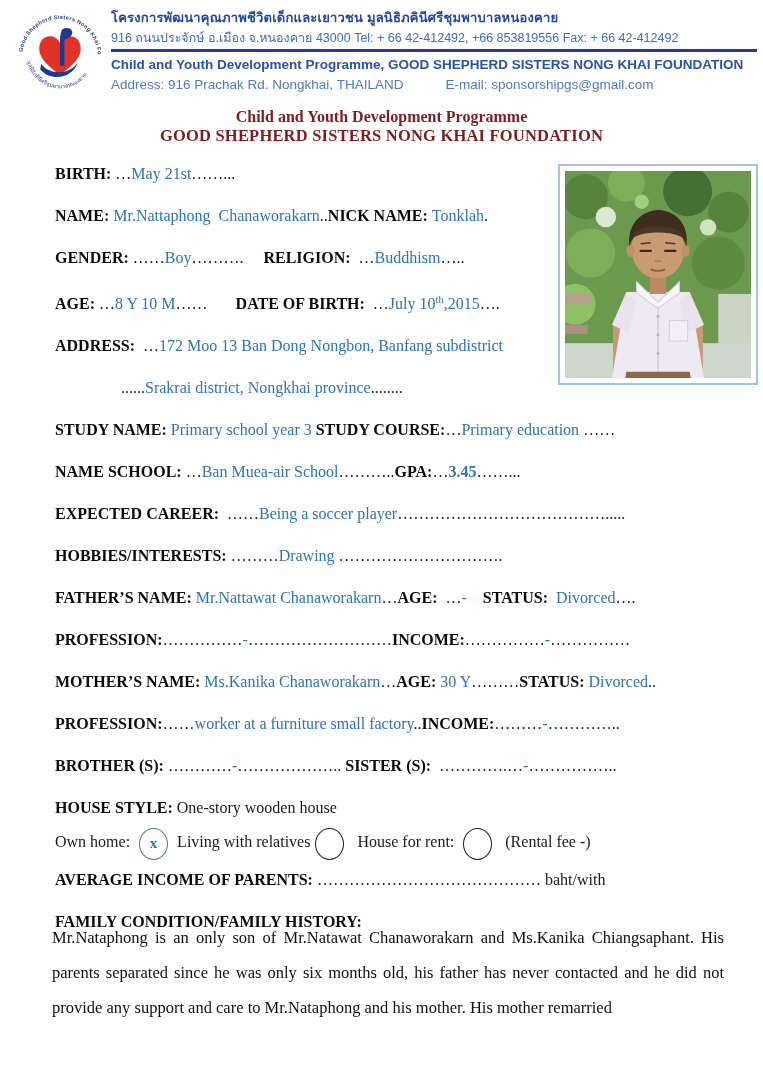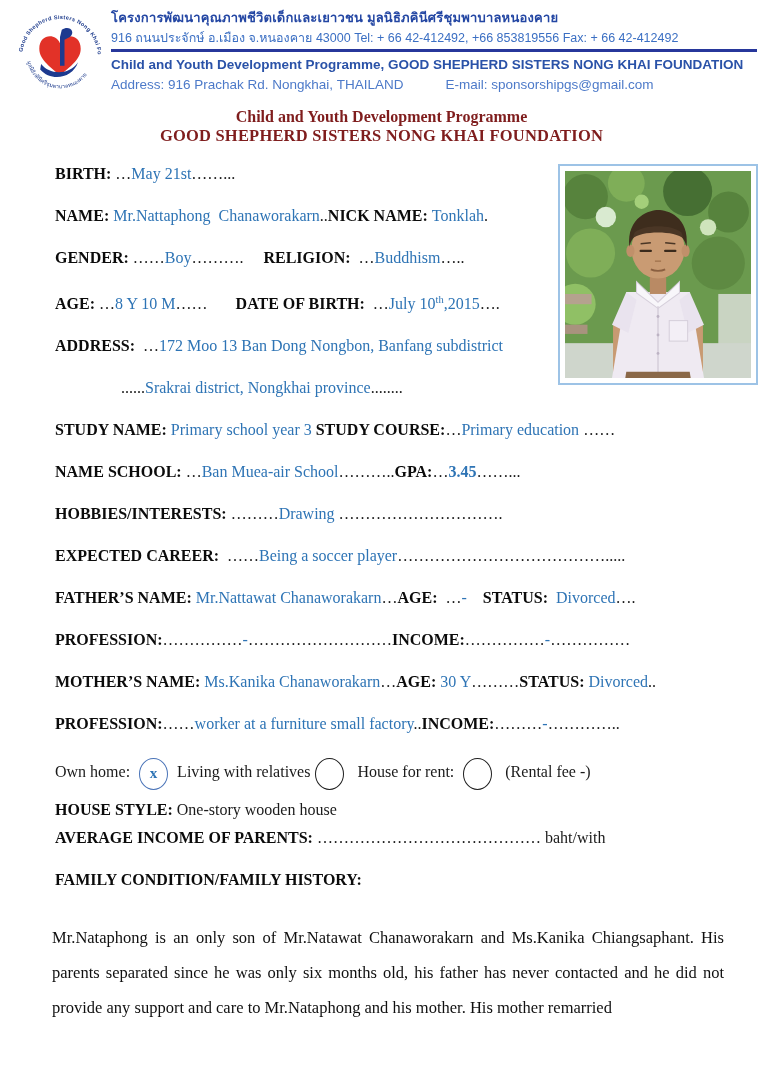--- a/index.html
+++ b/index.html
@@ -169,27 +169,28 @@
 
   <div id="form-rows">
       <div class="form-line"><span class="seg-label">BIRTH: </span><span class="seg-dots">…</span><span class="seg-value">May 21st</span><span class="seg-dots">……...</span></div>
       <div class="form-line"><span class="seg-label">NAME: </span><span class="seg-value">Mr.Nattaphong  Chanaworakarn</span><span class="seg-dots">..</span><span class="seg-label">NICK NAME: </span><span class="seg-value">Tonklah</span><span class="seg-dots">.</span></div>
       <div class="form-line"><span class="seg-label">GENDER: </span><span class="seg-dots">……</span><span class="seg-value">Boy</span><span class="seg-dots">……….</span><span class="seg-dots">     </span><span class="seg-label">RELIGION:  </span><span class="seg-dots">…</span><span class="seg-value">Buddhism</span><span class="seg-dots">…..</span></div>
       <div class="form-line"><span class="seg-label">AGE: </span><span class="seg-dots">…</span><span class="seg-value">8 Y 10 M</span><span class="seg-dots">……</span><span class="seg-dots">       </span><span class="seg-label">DATE OF BIRTH:  </span><span class="seg-dots">…</span><span class="seg-value">July 10</span><span class="seg-value-sup">th</span><span class="seg-value">,2015</span><span class="seg-dots">….</span></div>
       <div class="form-line"><span class="seg-label">ADDRESS:  </span><span class="seg-dots">…</span><span class="seg-value">172 Moo 13 Ban Dong Nongbon, Banfang subdistrict</span></div>
       <div class="form-line indent"><span class="seg-dots">......</span><span class="seg-value">Srakrai district, Nongkhai province</span><span class="seg-dots">........</span></div>
       <div class="form-line"><span class="seg-label">STUDY NAME: </span><span class="seg-value">Primary school year 3 </span><span class="seg-label">STUDY COURSE:</span><span class="seg-dots">…</span><span class="seg-value">Primary education </span><span class="seg-dots">……</span></div>
       <div class="form-line"><span class="seg-label">NAME SCHOOL: </span><span class="seg-dots">…</span><span class="seg-value">Ban Muea-air School</span><span class="seg-dots">………..</span><span class="seg-label">GPA:</span><span class="seg-dots">…</span><span class="seg-value-bold">3.45</span><span class="seg-dots">……...</span></div>
+      <div class="form-line"><span class="seg-label">EXPECTED CAREER:  </span><span class="seg-dots">……</span><span class="seg-value">Being a soccer player</span><span class="seg-dots">………………………………….....</span></div>
       <div class="form-line"><span class="seg-label">HOBBIES/INTERESTS: </span><span class="seg-dots">………</span><span class="seg-value">Drawing </span><span class="seg-dots">………………………….</span></div>
-      <div class="form-line"><span class="seg-label">EXPECTED CAREER:  </span><span class="seg-dots">……</span><span class="seg-value">Being a soccer player</span><span class="seg-dots">………………………………….....</span></div>
       <div class="form-line"><span class="seg-label">FATHER’S NAME: </span><span class="seg-value">Mr.Nattawat Chanaworakarn</span><span class="seg-dots">…</span><span class="seg-label">AGE:  </span><span class="seg-dots">…</span><span class="seg-value">-</span><span class="seg-dots">    </span><span class="seg-label">STATUS:  </span><span class="seg-value">Divorced</span><span class="seg-dots">….</span></div>
       <div class="form-line"><span class="seg-label">PROFESSION:</span><span class="seg-dots">……………</span><span class="seg-value">-</span><span class="seg-dots">………………………</span><span class="seg-label">INCOME:</span><span class="seg-dots">……………</span><span class="seg-value">-</span><span class="seg-dots">……………</span></div>
       <div class="form-line"><span class="seg-label">MOTHER’S NAME: </span><span class="seg-value">Ms.Kanika Chanaworakarn</span><span class="seg-dots">…</span><span class="seg-label">AGE: </span><span class="seg-value">30 Y</span><span class="seg-dots">………</span><span class="seg-label">STATUS: </span><span class="seg-value">Divorced</span><span class="seg-dots">..</span></div>
       <div class="form-line"><span class="seg-label">PROFESSION:</span><span class="seg-dots">……</span><span class="seg-value">worker at a furniture small factory</span><span class="seg-dots">..</span><span class="seg-label">INCOME:</span><span class="seg-dots">………</span><span class="seg-value">-</span><span class="seg-dots">…………..</span></div>
+      <div class="form-line"><span class="seg-label">BROTHER (S): </span><span class="seg-dots">…………</span><span class="seg-value">-</span><span class="seg-dots">……………….. </span><span class="seg-label">SISTER (S):  </span><span class="seg-dots">………….…</span><span class="seg-value">-</span><span class="seg-dots">……………..</span></div>
+      <div class="form-line tight"><span class="seg-label">HOUSE STYLE: </span><span class="seg-plain">One-story wooden house</span></div>
       <div class="form-line choices"><span class="seg-plain">Own home: </span><span class="choice-circle checked"><span class="mark">x</span></span><span class="seg-plain"> Living with relatives</span><span class="choice-circle"></span><span class="seg-plain">  House for rent: </span><span class="choice-circle"></span><span class="seg-plain">  (Rental fee -)</span></div>
-      <div class="form-line tight"><span class="seg-label">HOUSE STYLE: </span><span class="seg-plain">One-story wooden house</span></div>
       <div class="form-line"><span class="seg-label">AVERAGE INCOME OF PARENTS: </span><span class="seg-dots">…………………………………… </span><span class="seg-plain">baht/with</span></div>
       <div class="form-line"><span class="seg-label">FAMILY CONDITION/FAMILY HISTORY:</span></div>
     </div>
 
   <p class="family-para">Mr.Nataphong is an only son of Mr.Natawat Chanaworakarn and Ms.Kanika Chiangsaphant. His parents separated since he was only six months old, his father has never contacted and he did not provide any support and care to Mr.Nataphong and his mother.  His mother remarried</p>
 
 </div>
 
 </body></html>

